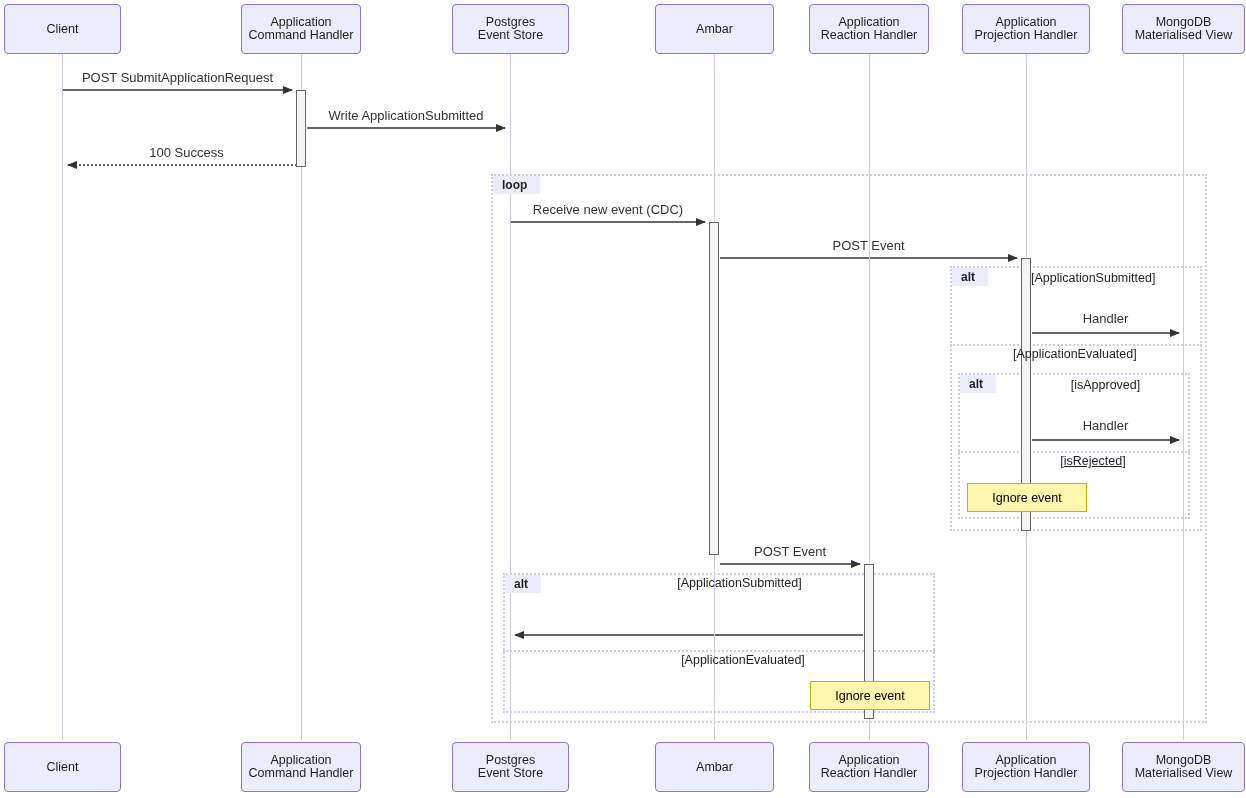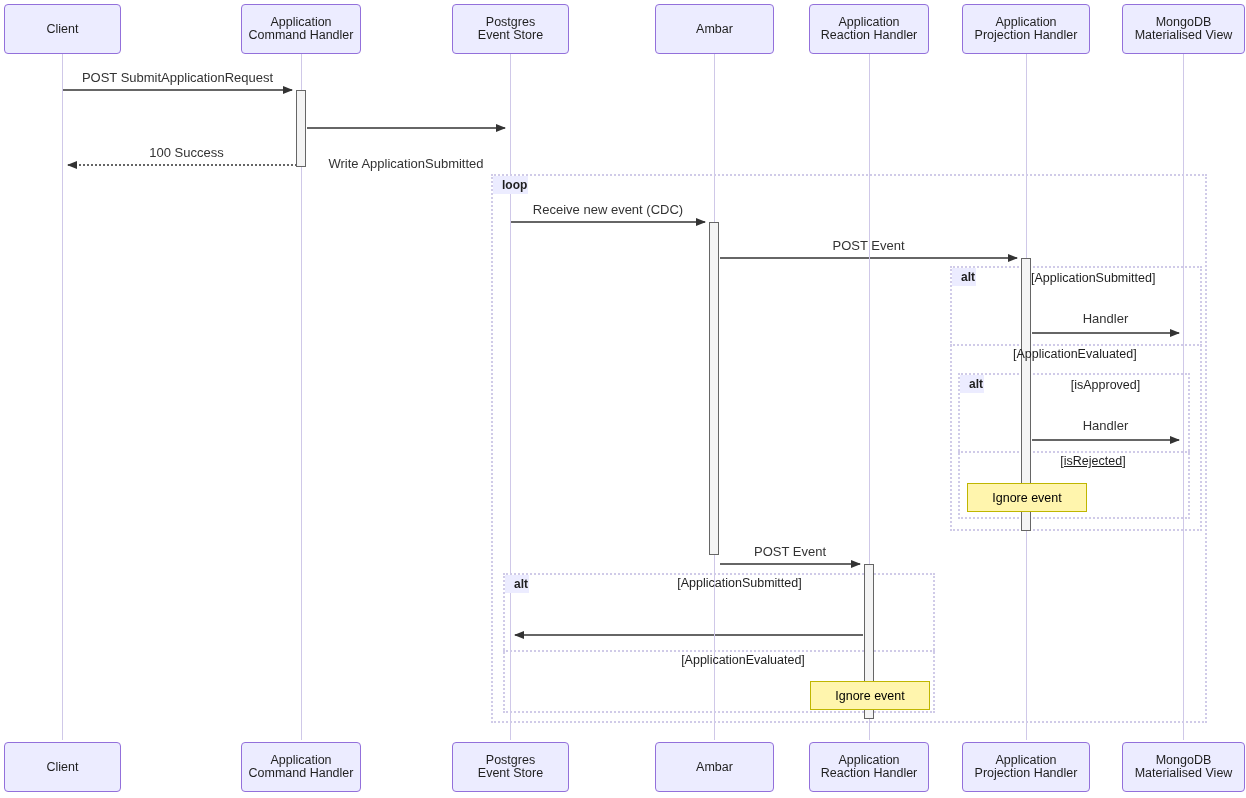--- a/index.html
+++ b/index.html
@@ -68,21 +68,21 @@
     z-index: 2;
   }
   .fragment-label {
     position: absolute;
     box-sizing: border-box;
     background: #ececff;
     border: 1px solid transparent;
     font-size: 12px;
     font-weight: bold;
     color: #1f1f1f;
-    padding: 1px 0 1px 8px;
+    padding: 1px 12px 1px 8px;
     line-height: 14px;
     z-index: 5;
   }
   .fragment-divider {
     position: absolute;
     border-top: 2px dotted #d0cbe8;
     height: 0;
     z-index: 2;
   }
   
@@ -191,21 +191,21 @@
     <g>
       <line x1="720" y1="564" x2="860" y2="564" stroke="#333333" stroke-width="1.6" marker-end="url(#arrowFull)"></line>
     </g>
 
     <g>
       <line x1="863" y1="635" x2="515" y2="635" stroke="#333333" stroke-width="1.6" marker-end="url(#arrowFull)"></line>
     </g>
   </svg>
 
   <div class="msg-label" style="left:63px; top:70px; width:229px;">POST SubmitApplicationRequest</div>
-  <div class="msg-label" style="left:307px; top:108px; width:198px;margin-top:48px;">Write ApplicationSubmitted</div>
+  <div class="msg-label" style="left:307px; top:108px; width:198px;">Write ApplicationSubmitted</div>
   <div class="msg-label" style="left:68px; top:145px; width:237px;">100 Success</div>
   <div class="msg-label" style="left:511px; top:202px; width:194px;">Receive new event (CDC)</div>
   <div class="msg-label" style="left:720px; top:238px; width:297px;">POST Event</div>
   <div class="msg-label" style="left:1032px; top:311px; width:147px;">Handler</div>
   <div class="msg-label" style="left:1032px; top:418px; width:147px;">Handler</div>
   <div class="msg-label" style="left:720px; top:544px; width:140px;">POST Event</div>
 
   <div class="cond-label" style="left:1031px; top:271px; width:160px; text-align:left;">[ApplicationSubmitted]</div>
   <div class="cond-label" style="left:1013px; top:347px; width:160px; text-align:left;">[ApplicationEvaluated]</div>
   <div class="cond-label" style="left:1032px; top:378px; width:147px;">[isApproved]</div>

